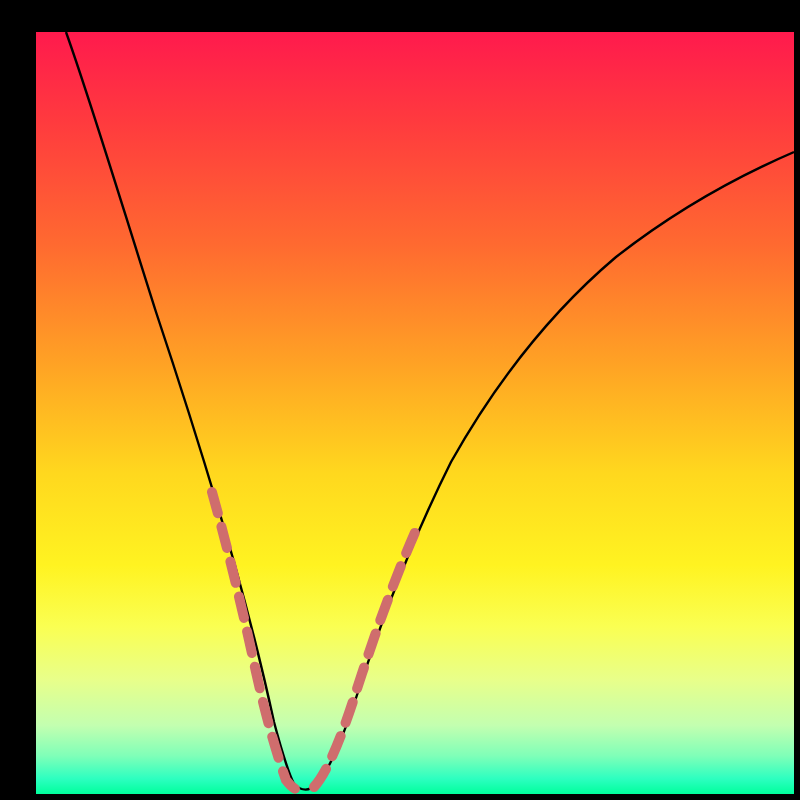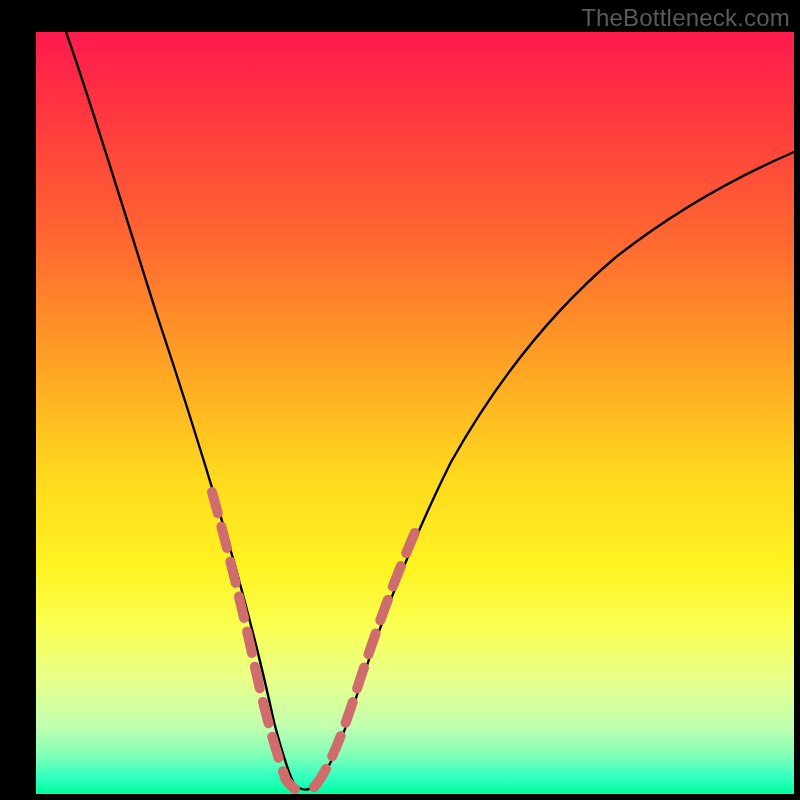--- a/index.html
+++ b/index.html
@@ -79,15 +79,14 @@
                C 190 510, 205 570, 220 640
                C 230 685, 240 720, 250 748
                C 256 756, 262 760, 268 758" fill="none" stroke="#cf6d6d" stroke-width="10" stroke-linecap="round" stroke-dasharray="22 14"></path>
       <path d="M 278 755
                C 290 742, 304 710, 320 660
                C 338 604, 358 548, 380 498" fill="none" stroke="#cf6d6d" stroke-width="10" stroke-linecap="round" stroke-dasharray="22 14"></path>
     </svg>
 
   </div>
 
-  <div class="watermark">TheBottleneck.com</div>
 
 </div>
 
 </body></html>

